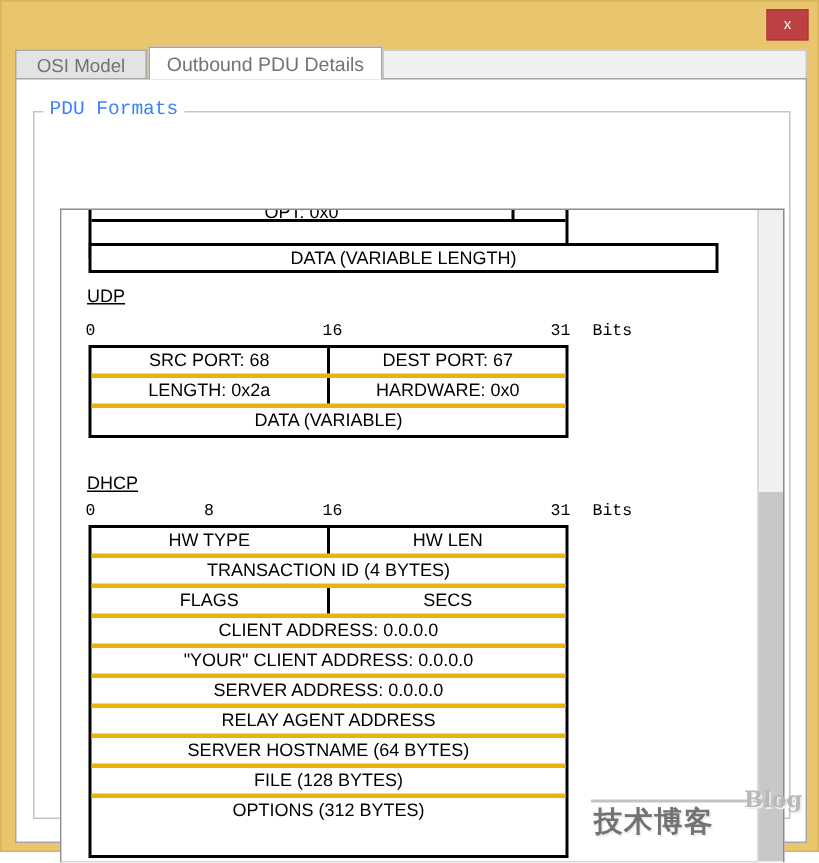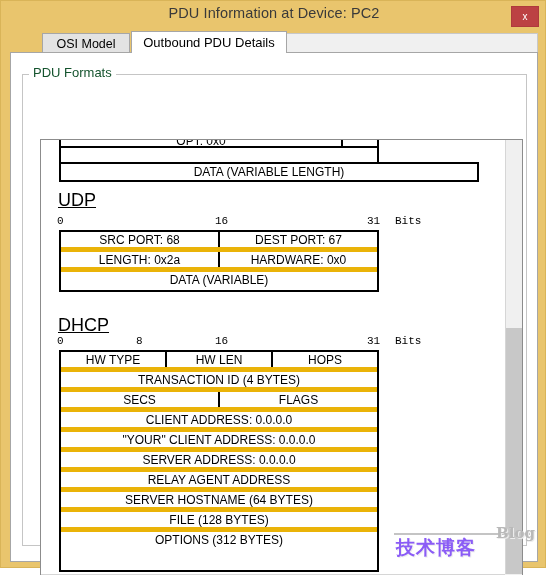--- a/index.html
+++ b/index.html
@@ -64,27 +64,26 @@
     left: 9px; top: 29px;
     width: 528px;
     height: 23px;
   }
   .tab {
     position: absolute;
     top: 1px;
     height: 22px;
     box-sizing: border-box;
     font-size: 12.5px;
-    color: #000000;
+    color: #737373;
     text-align: center;
     line-height: 21px;
     border: 1px solid #a6a6a6;
     border-bottom: none;
     cursor: pointer;
-    margin-left: 32px;
   }
   .tab.inactive {
     left: 0;
     width: 88px;
     background: #e3e3e3;
     top: 3px;
     height: 20px;
   }
   .tab.active {
     left: 89px;
@@ -124,21 +123,22 @@
     height: 472px;
     border: 1px solid #c5c5c5;
     box-sizing: border-box;
   }
   .group-legend {
     position: absolute;
     left: 18px; top: 12px;
     background: #ffffff;
     padding: 0 4px;
     font-size: 13px;
-    color: #14532d;
+    color: #3b82f6;
+    font-family: Liberation Mono, monospace;
   }
 
   
   .scrollpanel {
     position: absolute;
     left: 29px; top: 86px;
     width: 483px;
     height: 453px;
     border: 1px solid #8c8c8c;
     box-sizing: border-box;
@@ -207,21 +207,21 @@
   }
 
   
   .content {
     position: absolute;
     left: 0; top: 0;
     width: 465px;
   }
   .proto-label {
     position: absolute;
-    font-size: 18px;
+    font-size: 12px;
     color: #000000;
     text-decoration: underline;
   }
   .ruler {
     position: absolute;
     height: 14px;
     font-family: "Liberation Mono", monospace;
     font-size: 11px;
     color: #000000;
   }
@@ -233,21 +233,21 @@
 
   .pdutable {
     position: absolute;
     border: 2px solid #000000;
     box-sizing: border-box;
     background: #ffffff;
   }
   .pdurow {
     display: flex;
     height: 20px;
-    border-bottom: 5px solid #eab308;
+    border-bottom: 3px solid #eab308;
     box-sizing: border-box;
   }
   .pdurow:last-child { border-bottom: none; }
   .pducell {
     flex: 1 1 0;
     border-right: 2px solid #000000;
     box-sizing: border-box;
     font-size: 12px;
     line-height: 16px;
     text-align: center;
@@ -297,21 +297,21 @@
     color: #b9b9b9;
     text-shadow: 1px 1px 0 #ededed;
   }
   .wm-sub {
     position: absolute;
     left: 4px; top: 30px;
     font-family: "DejaVu Sans", sans-serif;
     font-weight: bold;
     font-size: 19px;
     letter-spacing: 1px;
-    color: #8b5cf6;
+    color: #737373;
     text-shadow: 1px 1px 0 #ededed;
   }
   .wm-blog {
     position: absolute;
     left: 104px; top: 19px;
     font-family: "DejaVu Serif", serif;
     font-weight: bold;
     font-size: 15px;
     color: #b9b9b9;
     text-shadow: 1px 1px 0 #ededed;
@@ -325,21 +325,20 @@
   }
 </style>
 </head>
 <body>
 
 <div id="app">
 
   <div class="window">
 
     <div class="titlebar">
-      <div class="title-text">PDU Information at Device: PC2</div>
       <div class="close-btn">x</div>
     </div>
 
     <div class="tabstrip">
       <div class="tabstrip-filler"></div>
       <div class="tab inactive">OSI Model</div>
       <div class="tab active">Outbound PDU Details</div>
     </div>
 
     <div class="tabbody">
@@ -391,30 +390,29 @@
               <span style="left:79px;">8</span>
               <span style="left:158px;">16</span>
               <span style="left:310px;">31</span>
               <span style="left:338px;">Bits</span>
             </div>
             <div class="pdutable" style="left:18px; top:210px; width:320px; height:222px;">
 
               <div class="pdurow">
                 <div class="pducell">HW TYPE</div>
                 <div class="pducell">HW LEN</div>
-                <div class="pducell">HOPS</div>
               </div>
 
               <div class="pdurow">
                 <div class="pducell">TRANSACTION ID (4 BYTES)</div>
               </div>
 
               <div class="pdurow">
+                <div class="pducell">FLAGS</div>
                 <div class="pducell">SECS</div>
-                <div class="pducell">FLAGS</div>
               </div>
 
               <div class="pdurow">
                 <div class="pducell">CLIENT ADDRESS: 0.0.0.0</div>
               </div>
 
               <div class="pdurow">
                 <div class="pducell">"YOUR" CLIENT ADDRESS: 0.0.0.0</div>
               </div>
 

